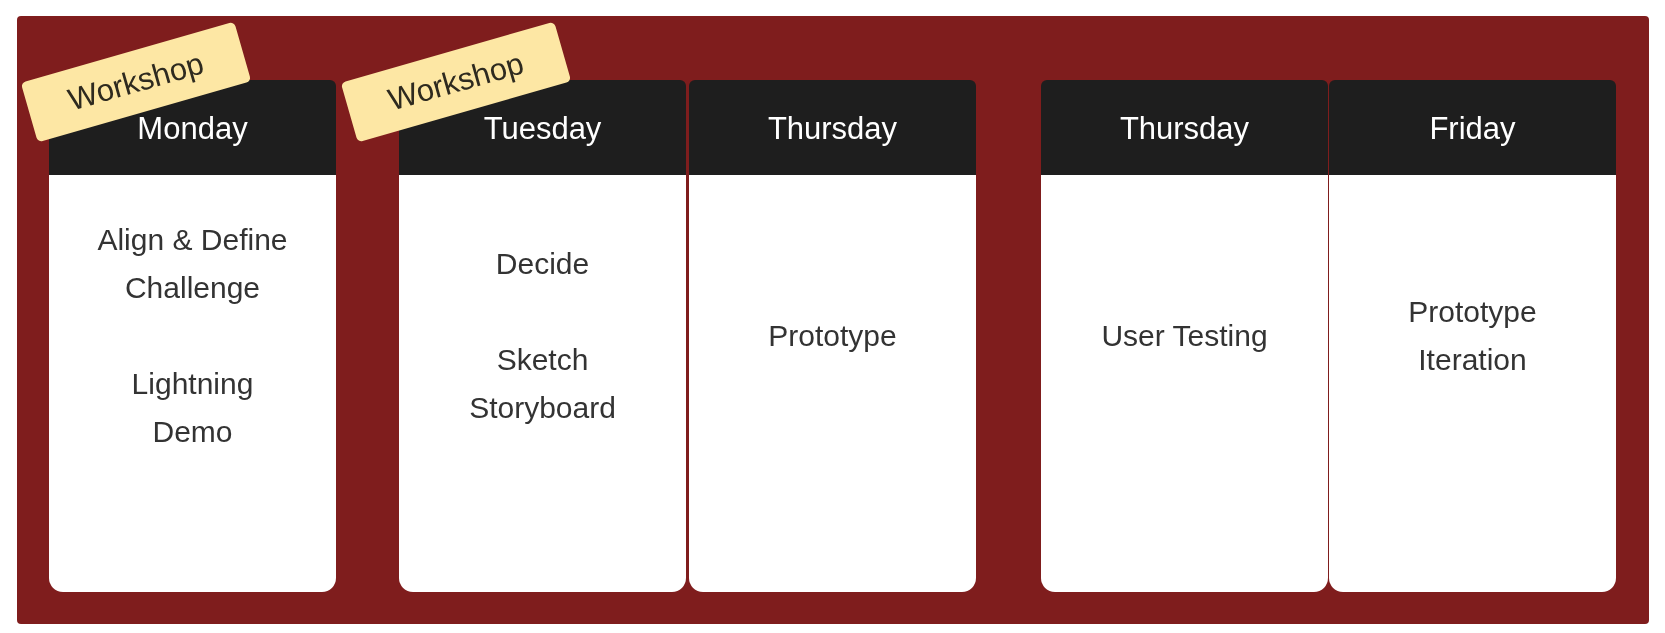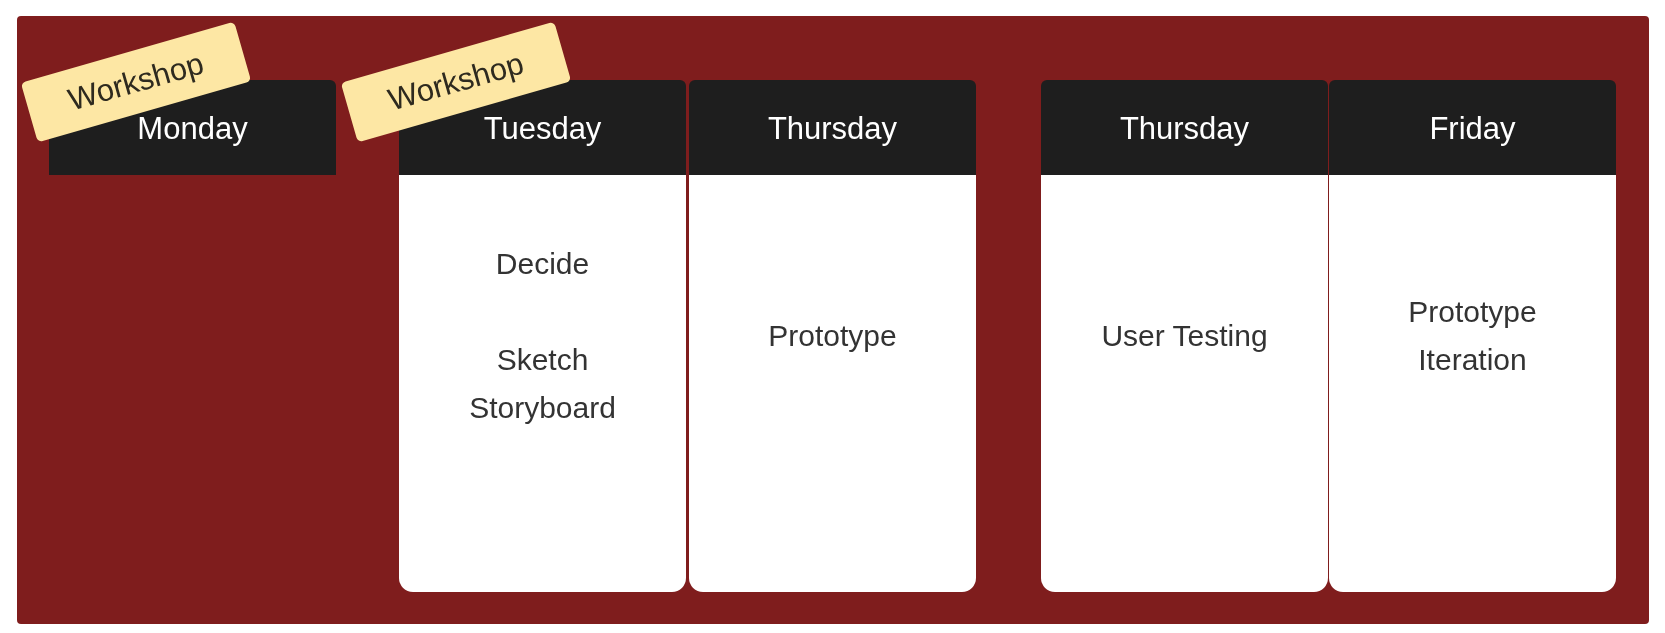--- a/index.html
+++ b/index.html
@@ -24,20 +24,29 @@
             transform: rotate(-16deg); transform-origin: center center; }
 </style>
 </head>
 <body>
 
 <div class="board">
 
   <div class="col" style="left:32px;">
     <div class="col-header">
       <span>Monday</span>
+    </div>
+    <div class="col-body">
+      <div class="col-content">
+          <div class="items">Align &amp; Define
+Challenge
+
+Lightning
+Demo</div>
+        </div>
     </div>
   </div>
 
   <div class="col" style="left:352px;margin-left:30px;">
     <div class="col-header">
       <span>Tuesday</span>
     </div>
     <div class="col-body">
       <div class="col-content">
           <div class="items">Decide

